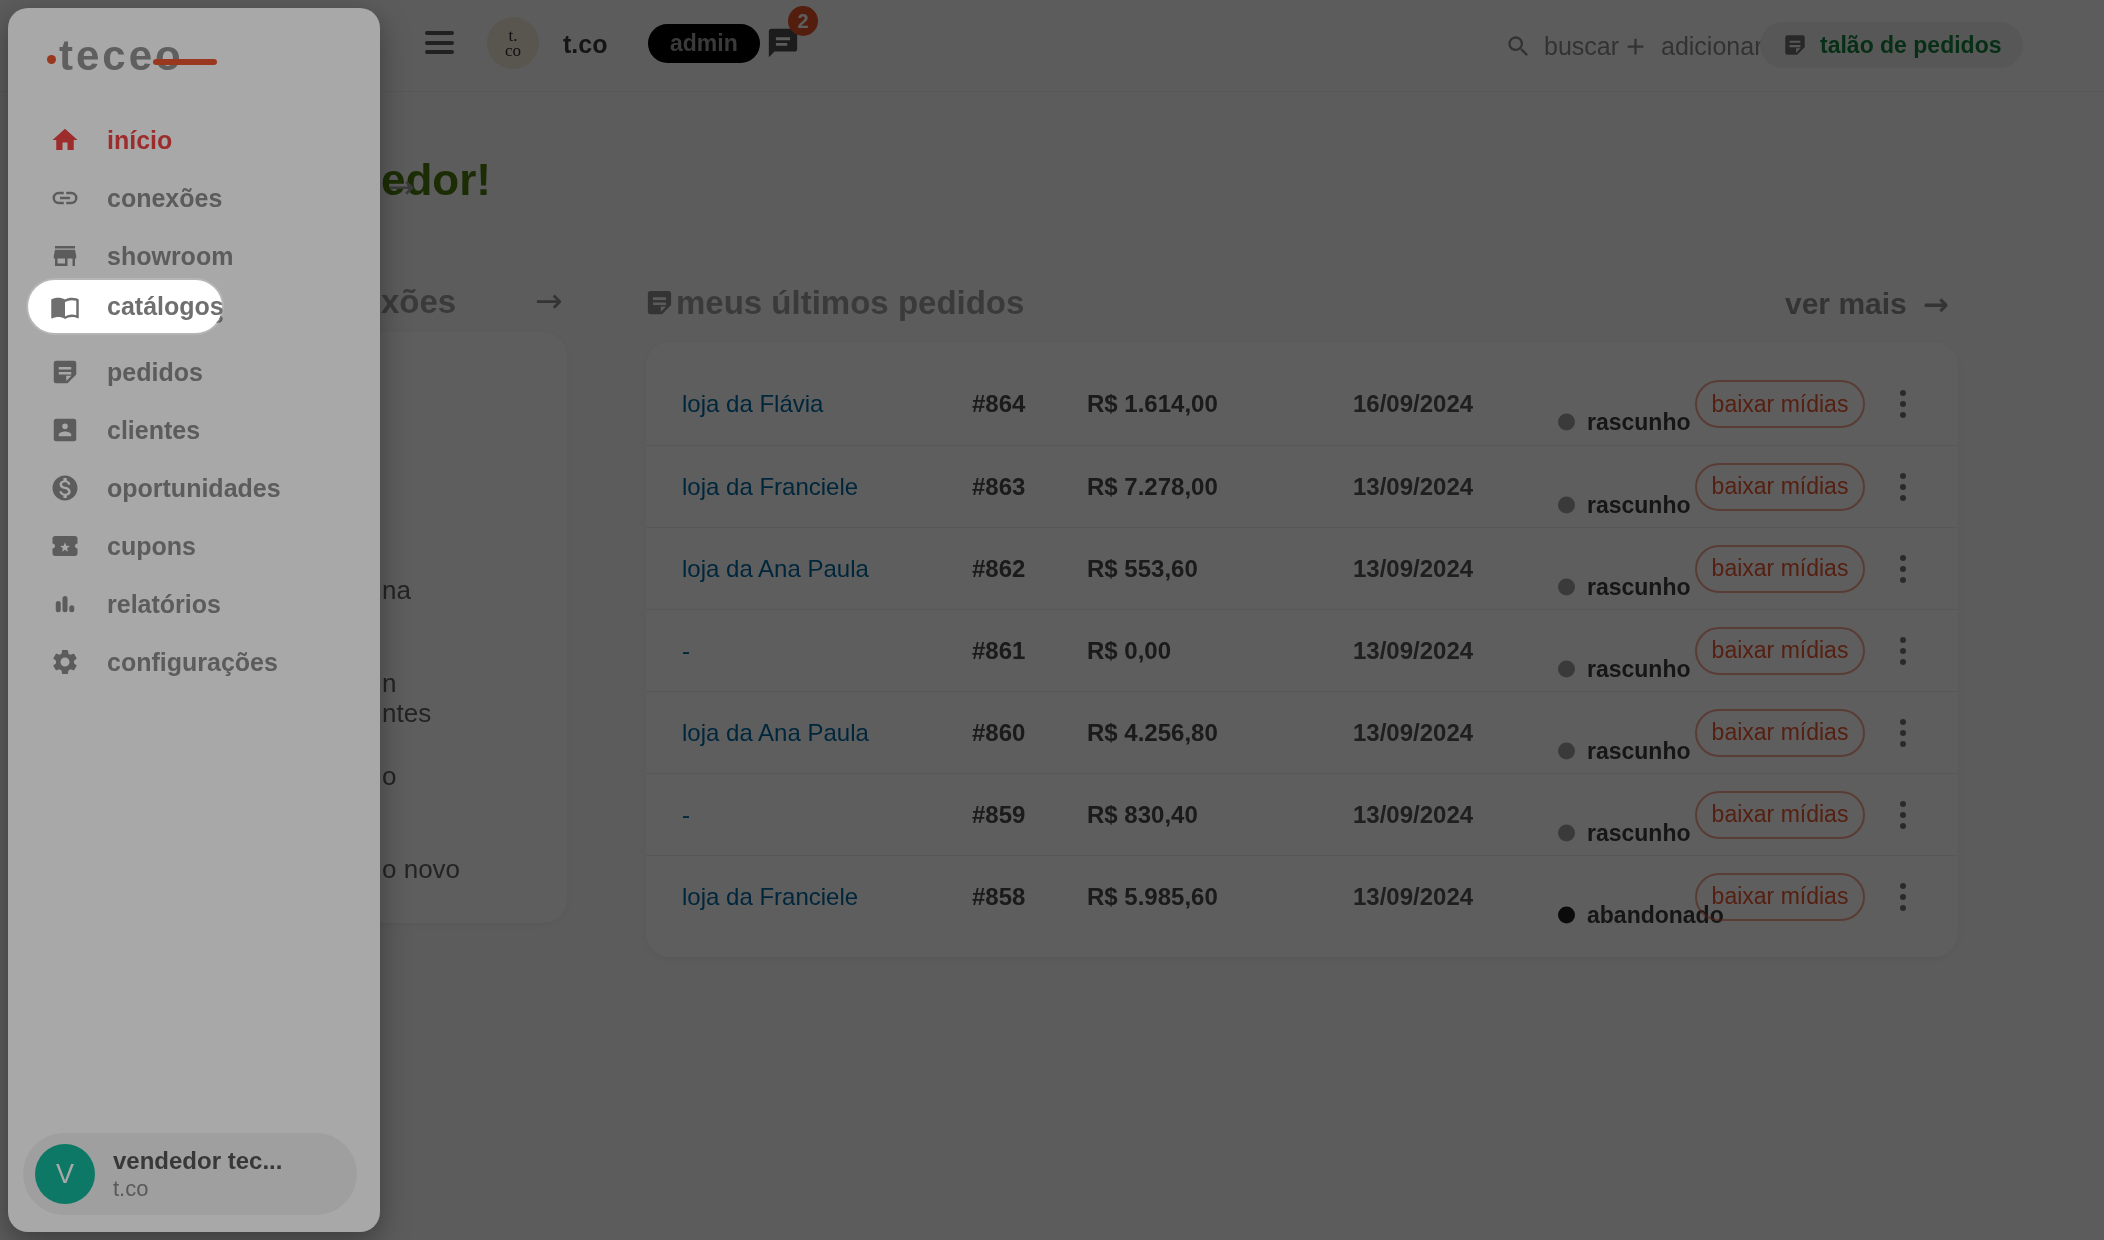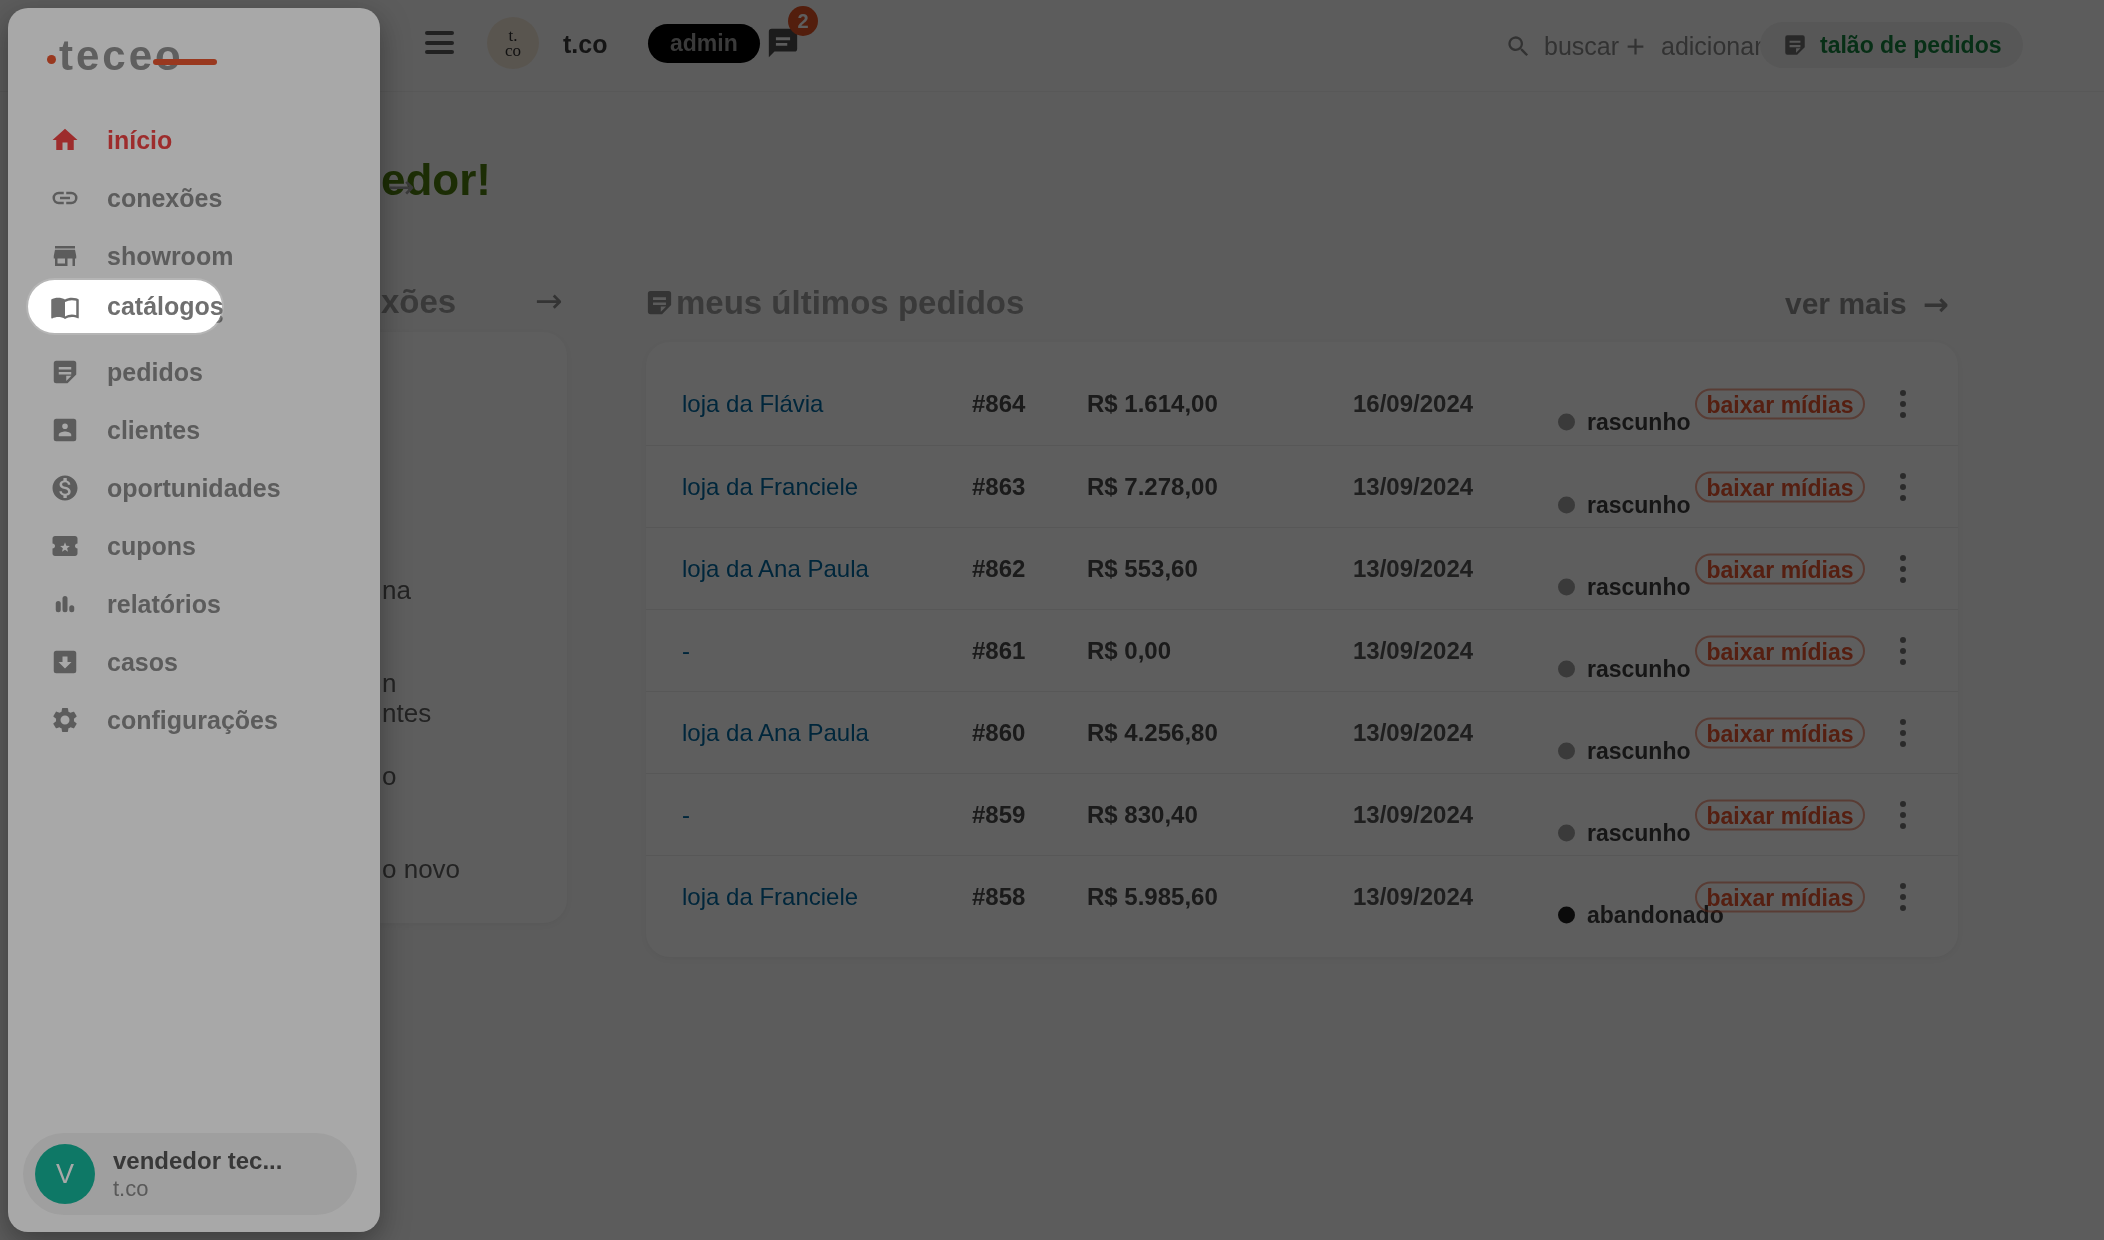--- a/index.html
+++ b/index.html
@@ -57,22 +57,22 @@
   .order-row{position:relative;height:82px;}
   .order-row + .order-row{border-top:1px solid #ececec;}
   .order-row > *{position:absolute;top:50%;transform:translateY(-50%);}
   .c-store{left:36px;font-size:24px;font-weight:500;color:#0369a1;}
   .c-num{left:326px;font-size:24px;font-weight:700;color:#4a4a4a;}
   .c-total{left:441px;font-size:24px;font-weight:700;color:#4a4a4a;}
   .c-date{left:707px;font-size:24px;font-weight:600;color:#555;}
   .c-status{left:912px;display:flex;align-items:center;gap:12px;font-size:23px;font-weight:700;color:#3d3d3d;margin-top:18px;}
   .c-status .dot{width:17px;height:17px;border-radius:50%;background:#9e9e9e;}
   .order-row.abandoned .c-status .dot{background:#212121;}
-  .c-action{left:1049px;width:170px;height:31px;border-radius:24px;background:transparent;
-    border:2px solid rgba(232,85,47,.55);color:#e8552f;font-size:23px;font-weight:700;
+  .c-action{left:1049px;width:170px;height:48px;border-radius:24px;background:transparent;
+    border:2px solid rgba(232,85,47,.55);color:#e8552f;font-size:23px;font-weight:400;
     font-family:inherit;cursor:pointer;}
   .c-kebab{left:1250px;display:flex;flex-direction:column;gap:5px;cursor:pointer;padding:4px;}
   .c-kebab i{width:6px;height:6px;border-radius:50%;background:#757575;}
 
   
   .drawer-backdrop{position:absolute;inset:0;background:rgba(0,0,0,.44);z-index:10;}
   .sidebar{position:absolute;left:8px;top:8px;width:372px;height:1224px;background:#fff;
     border-radius:20px;z-index:20;box-shadow:0 10px 30px rgba(0,0,0,.35);}
   .logo{position:absolute;left:39px;top:24px;display:flex;align-items:center;}
   .logo-dot{width:9px;height:9px;border-radius:50%;background:#e8552f;margin-right:3px;margin-top:6px;}
@@ -396,26 +396,20 @@
         <span class="nav-label">cupons</span>
       </div>
       <div class="nav-item">
         <svg viewBox="0 0 24 24">
             <use href="#i-bars"></use>
           </svg>
         <span class="nav-label">relatórios</span>
       </div>
       <div class="nav-item">
         <svg viewBox="0 0 24 24">
-            <use href="#i-archive"></use>
-          </svg>
-        <span class="nav-label">casos</span>
-      </div>
-      <div class="nav-item">
-        <svg viewBox="0 0 24 24">
             <use href="#i-gear"></use>
           </svg>
         <span class="nav-label">configurações</span>
       </div>
     </nav>
 
     <div class="user-chip">
       <span class="user-avatar">V</span>
       <span>
         <div class="user-name">vendedor tec...</div>

